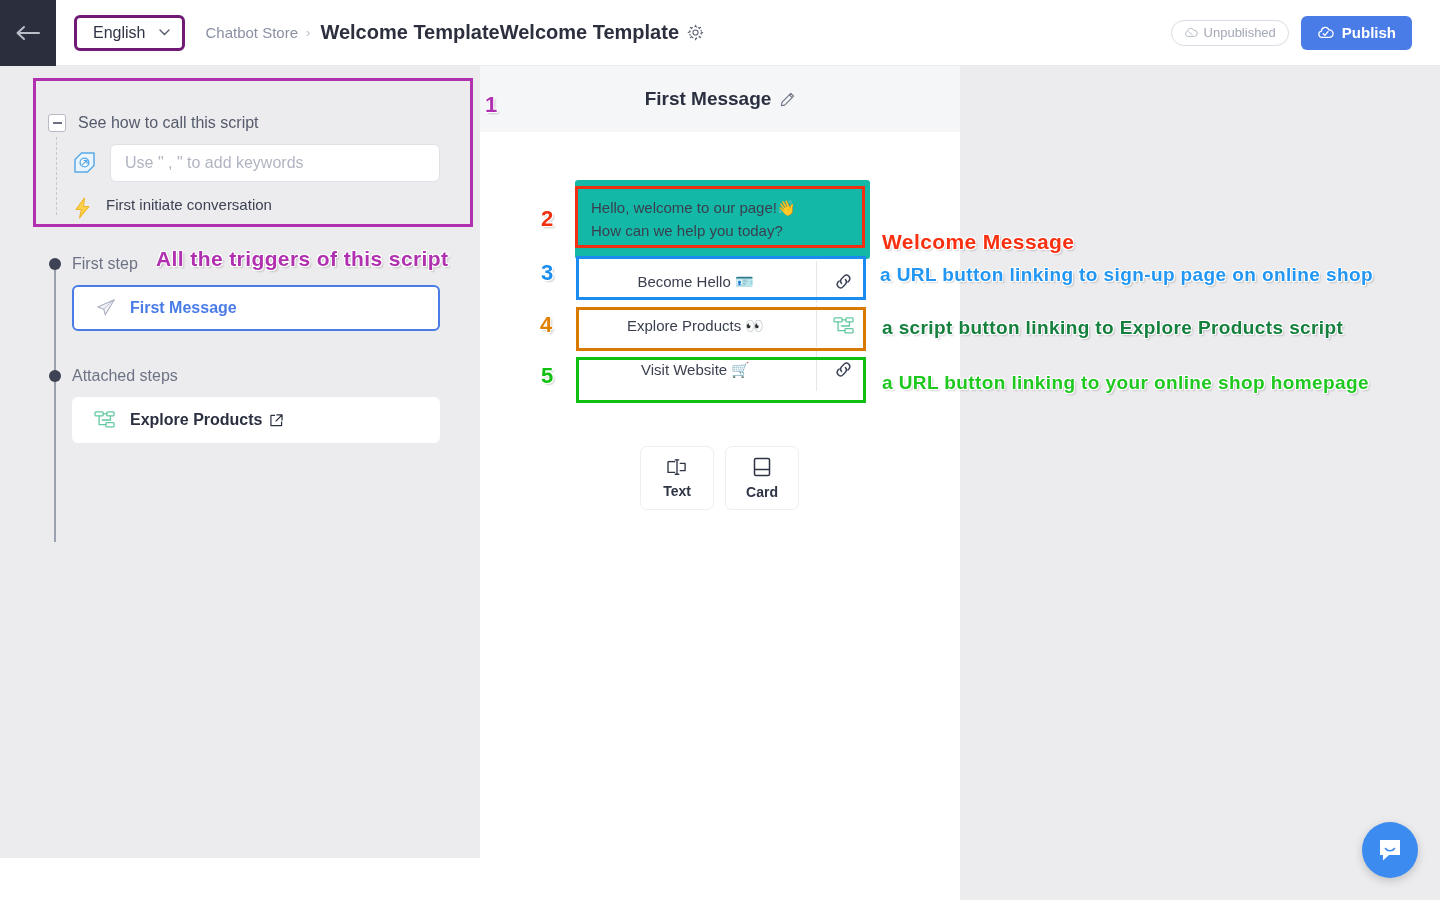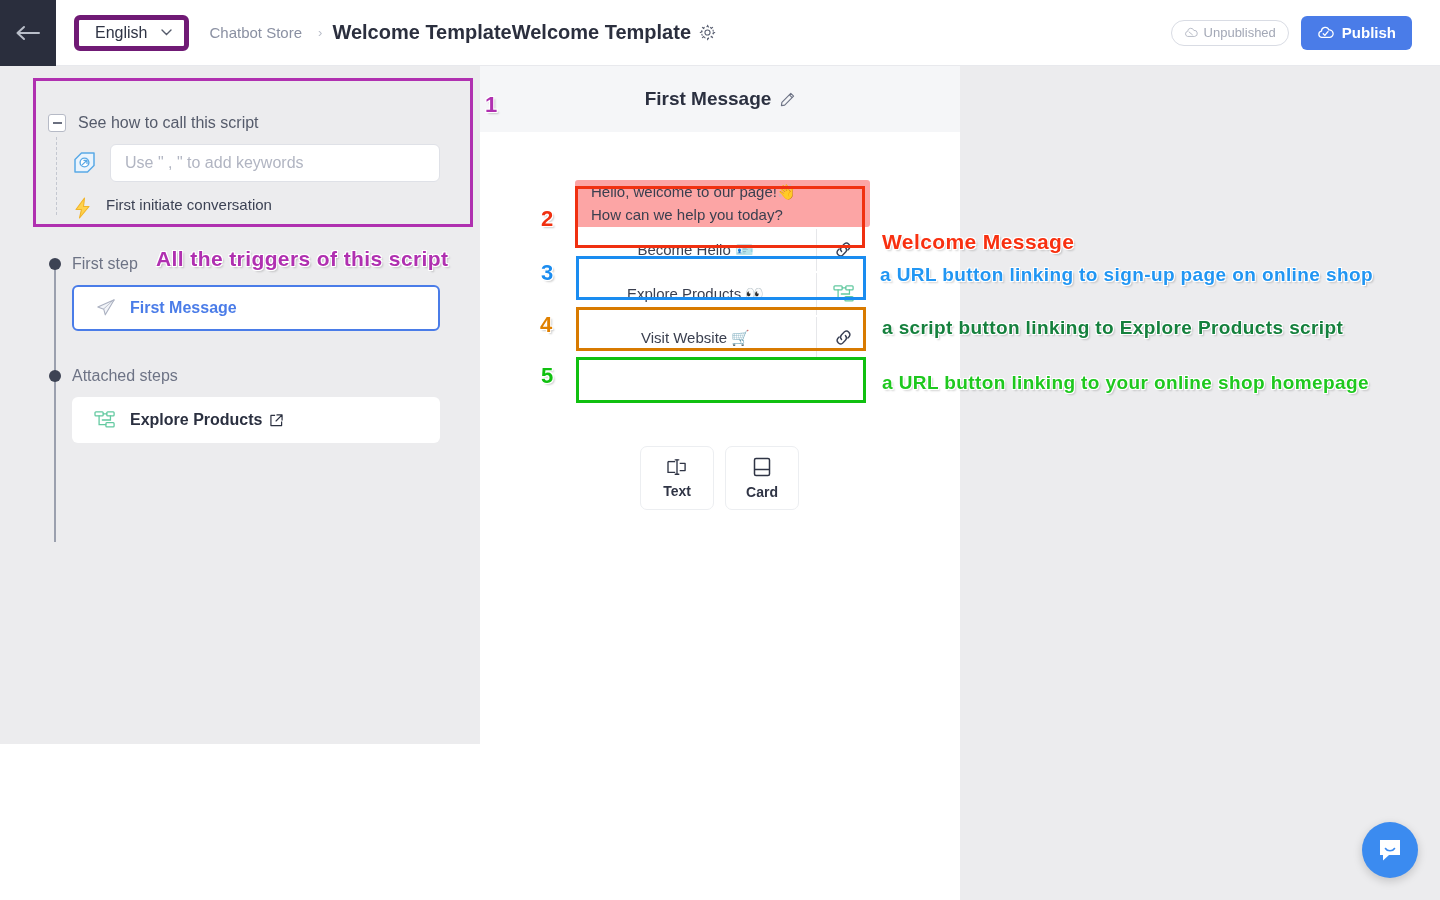--- a/index.html
+++ b/index.html
@@ -18,27 +18,27 @@
     display: flex; align-items: center;
   }
   .back-square {
     width: 56px; height: 66px; background: #2a2e3d;
     display: flex; align-items: center; justify-content: center;
     cursor: pointer; flex: 0 0 56px;
   }
   .back-arrow { display: block; }
   .lang-select {
     margin-left: 18px; height: 36px; padding: 0 12px 0 16px;
-    background: #fff; border: 5px solid #701a75; border-radius: 6px;
+    background: #fff; border: 3px solid #701a75; border-radius: 6px;
     display: flex; align-items: center; gap: 14px; cursor: pointer;
   }
   .lang-label { font-size: 16px; color: #2f3445; }
   .chev { width: 11px; height: 7px; display:block; }
   .breadcrumb {
-    margin-left: 20px; display: flex; align-items: center; gap: 16px;
+    margin-left: 20px; display: flex; align-items: center; gap: 8px;
     font-size: 15px; color: #8a90a2; white-space: nowrap;
   }
   .crumb-link { cursor: pointer; }
   .crumb-sep { color: #b9bdc9; font-size: 13px; }
   .page-title {
     font-size: 20px; font-weight: bold; color: #2b2f3e;
     margin-left: 10px; white-space: nowrap;
   }
   .gear-ic { margin-left: 8px; cursor: pointer; display:block; }
   .topbar-right {
@@ -51,21 +51,21 @@
     font-size: 13px; color: #a3a8b6; background: #fff;
   }
   .publish-btn {
     height: 34px; padding: 0 16px; border-radius: 6px; background: #4a7ce8;
     color: #fff; font-size: 15px; font-weight: bold;
     display: flex; align-items: center; gap: 8px; cursor: pointer; border: none;
   }
 
   
   .sidebar {
-    position: absolute; left: 0; top: 66px; width: 480px; height: 678px;
+    position: absolute; left: 0; top: 66px; width: 480px; height: 792px;
     background: #ececee;
   }
   .trigger-box {
     position: absolute; left: 33px; top: 12px; width: 440px; height: 149px;
     border: 3px solid #b030b0; background: #ececee;
   }
   .collapse-row {
     position: absolute; left: 12px; top: 33px;
     display: flex; align-items: center; gap: 12px;
   }
@@ -142,21 +142,21 @@
   }
 
   .marker {
     position: absolute; font-size: 22px; font-weight: bold;
     text-shadow: 1px 1px 0 #fff, -1px 1px 0 #fff, 1px -1px 0 #fff,
                  -1px -1px 0 #fff, 2px 2px 2px rgba(0,0,0,0.2);
   }
 
   .bubble-wrap { position: absolute; left: 95px; top: 114px; width: 295px; }
   .msg-bubble {
-    background: #fca5a5; border-radius: 3px; padding: 0 16px;
+    background: #14b8a6; border-radius: 3px; padding: 16px 16px;
     font-size: 15px; color: #3a3f4f; line-height: 1.55;
   }
   .btn-row {
     background: #fff; border-radius: 3px; height: 42px;
     display: flex; align-items: center; margin-top: 2px;
   }
   .btn-label {
     flex: 1; text-align: center; font-size: 15px; color: #3a3f4f;
   }
   .btn-icon-cell {

